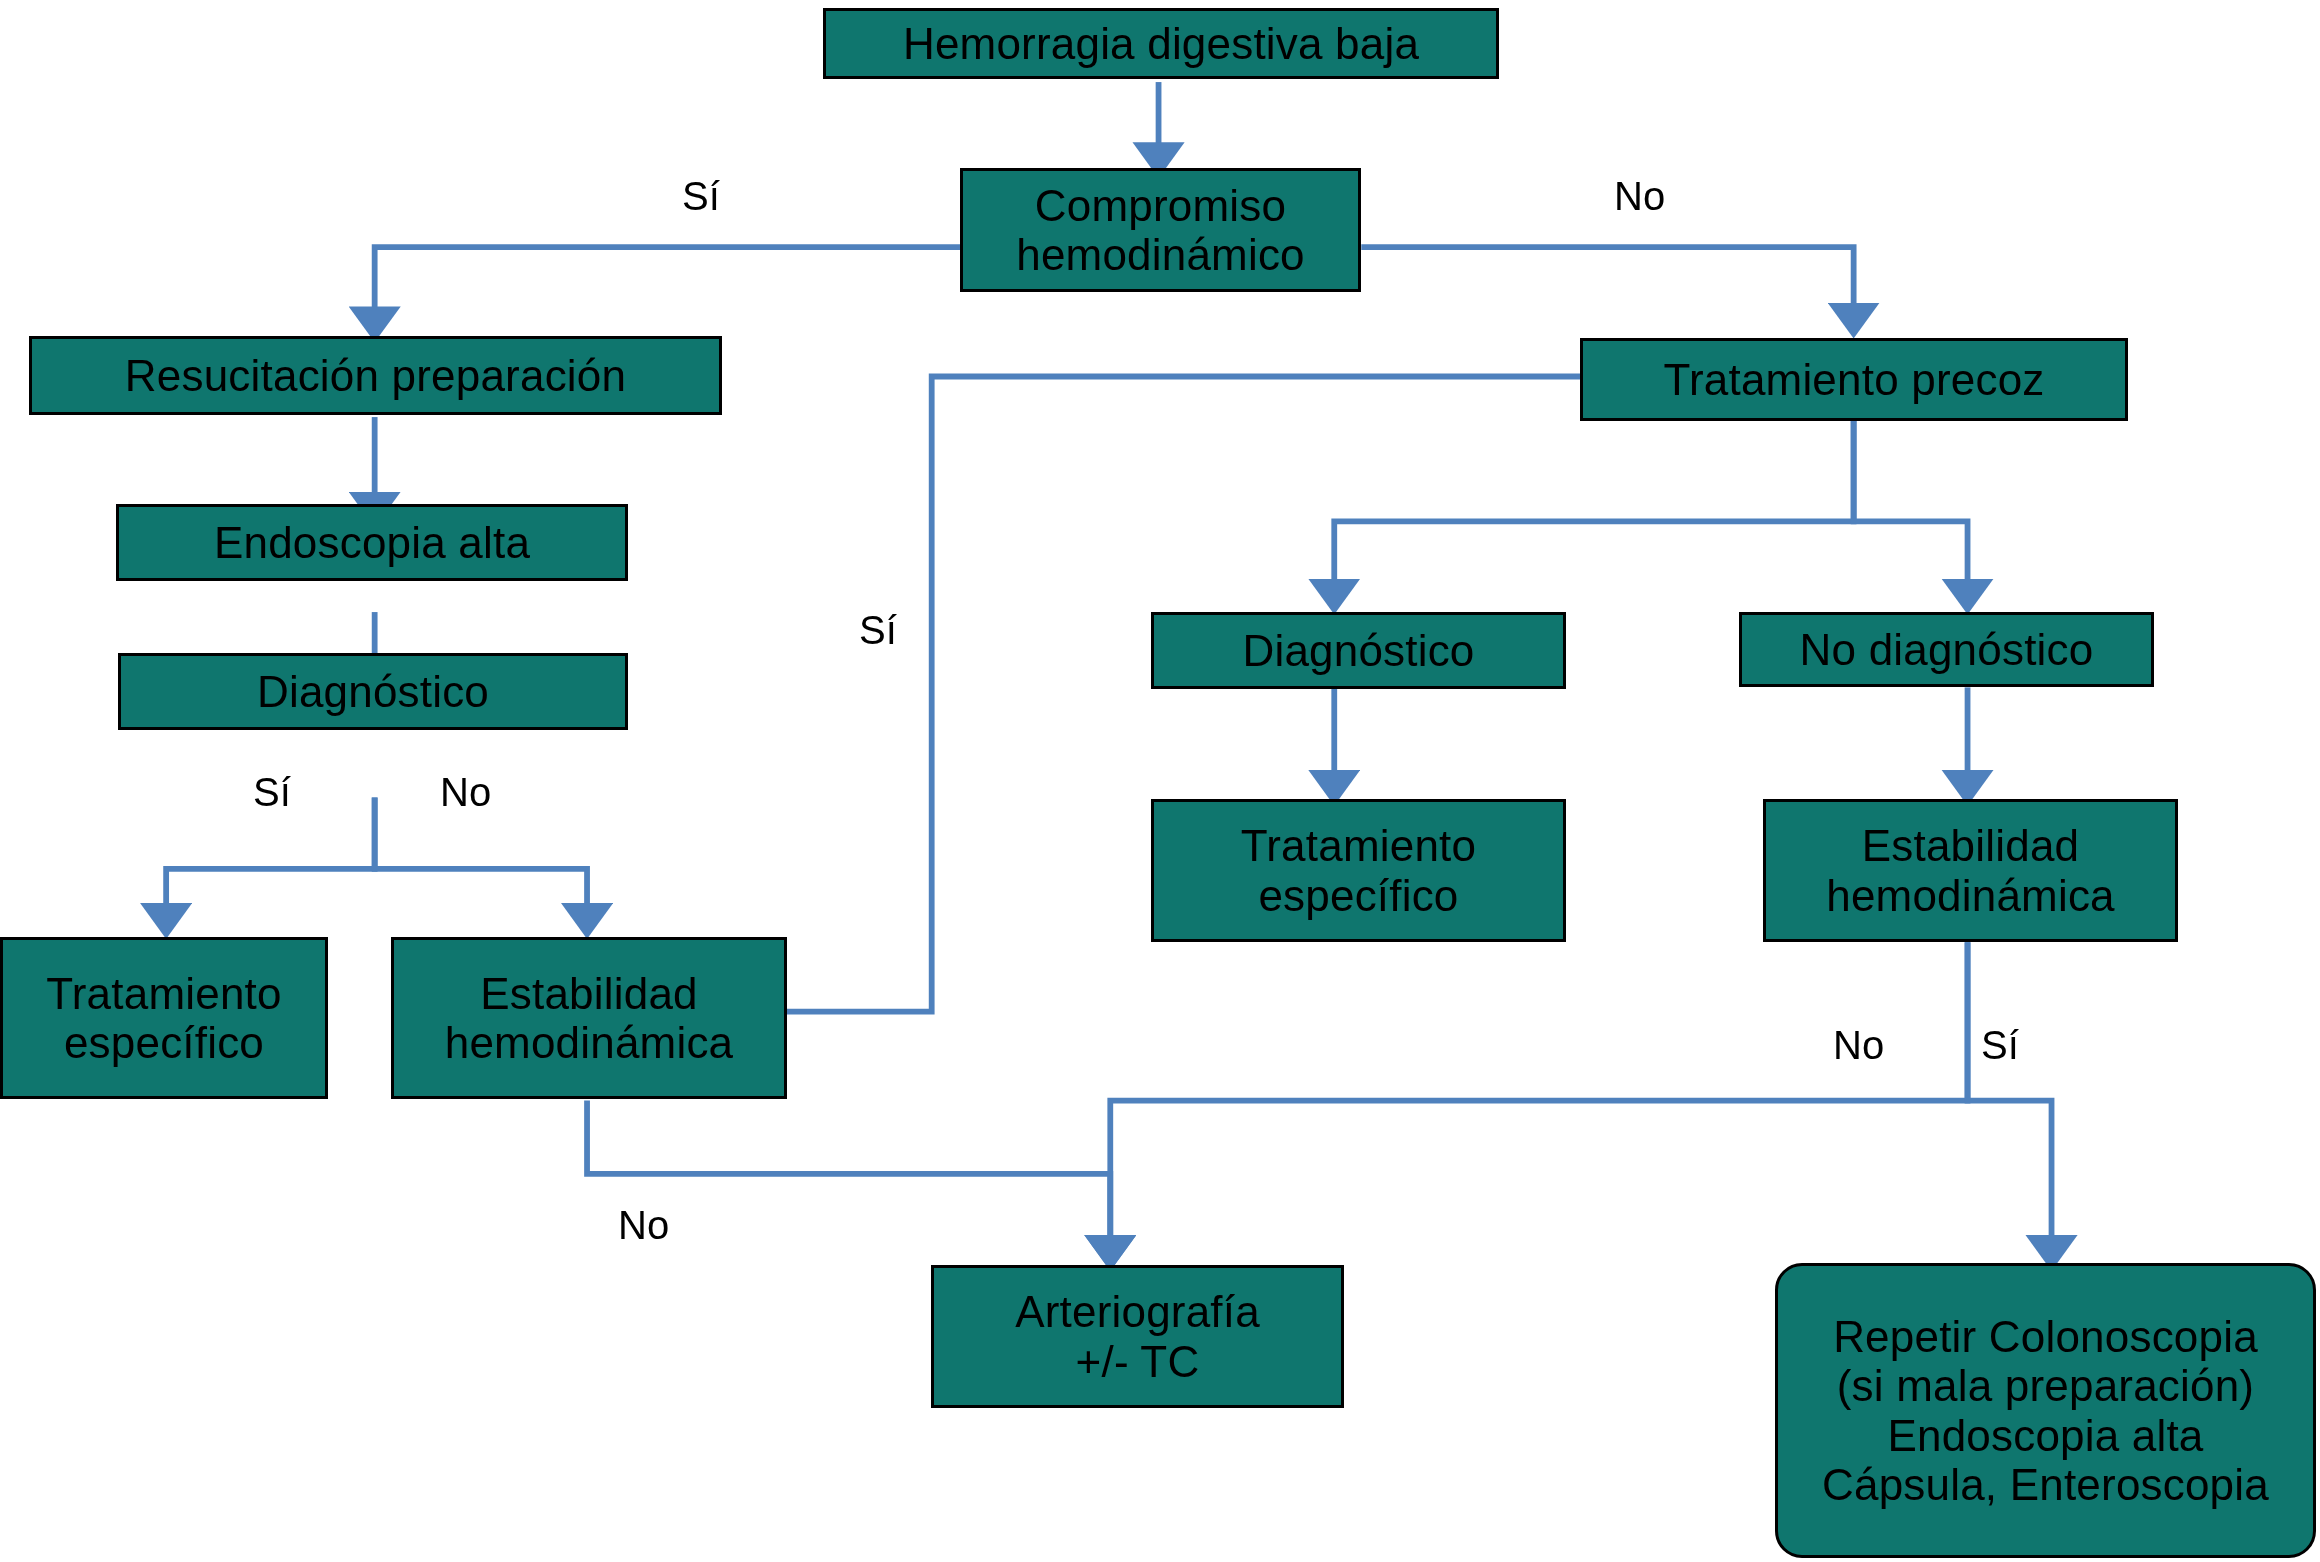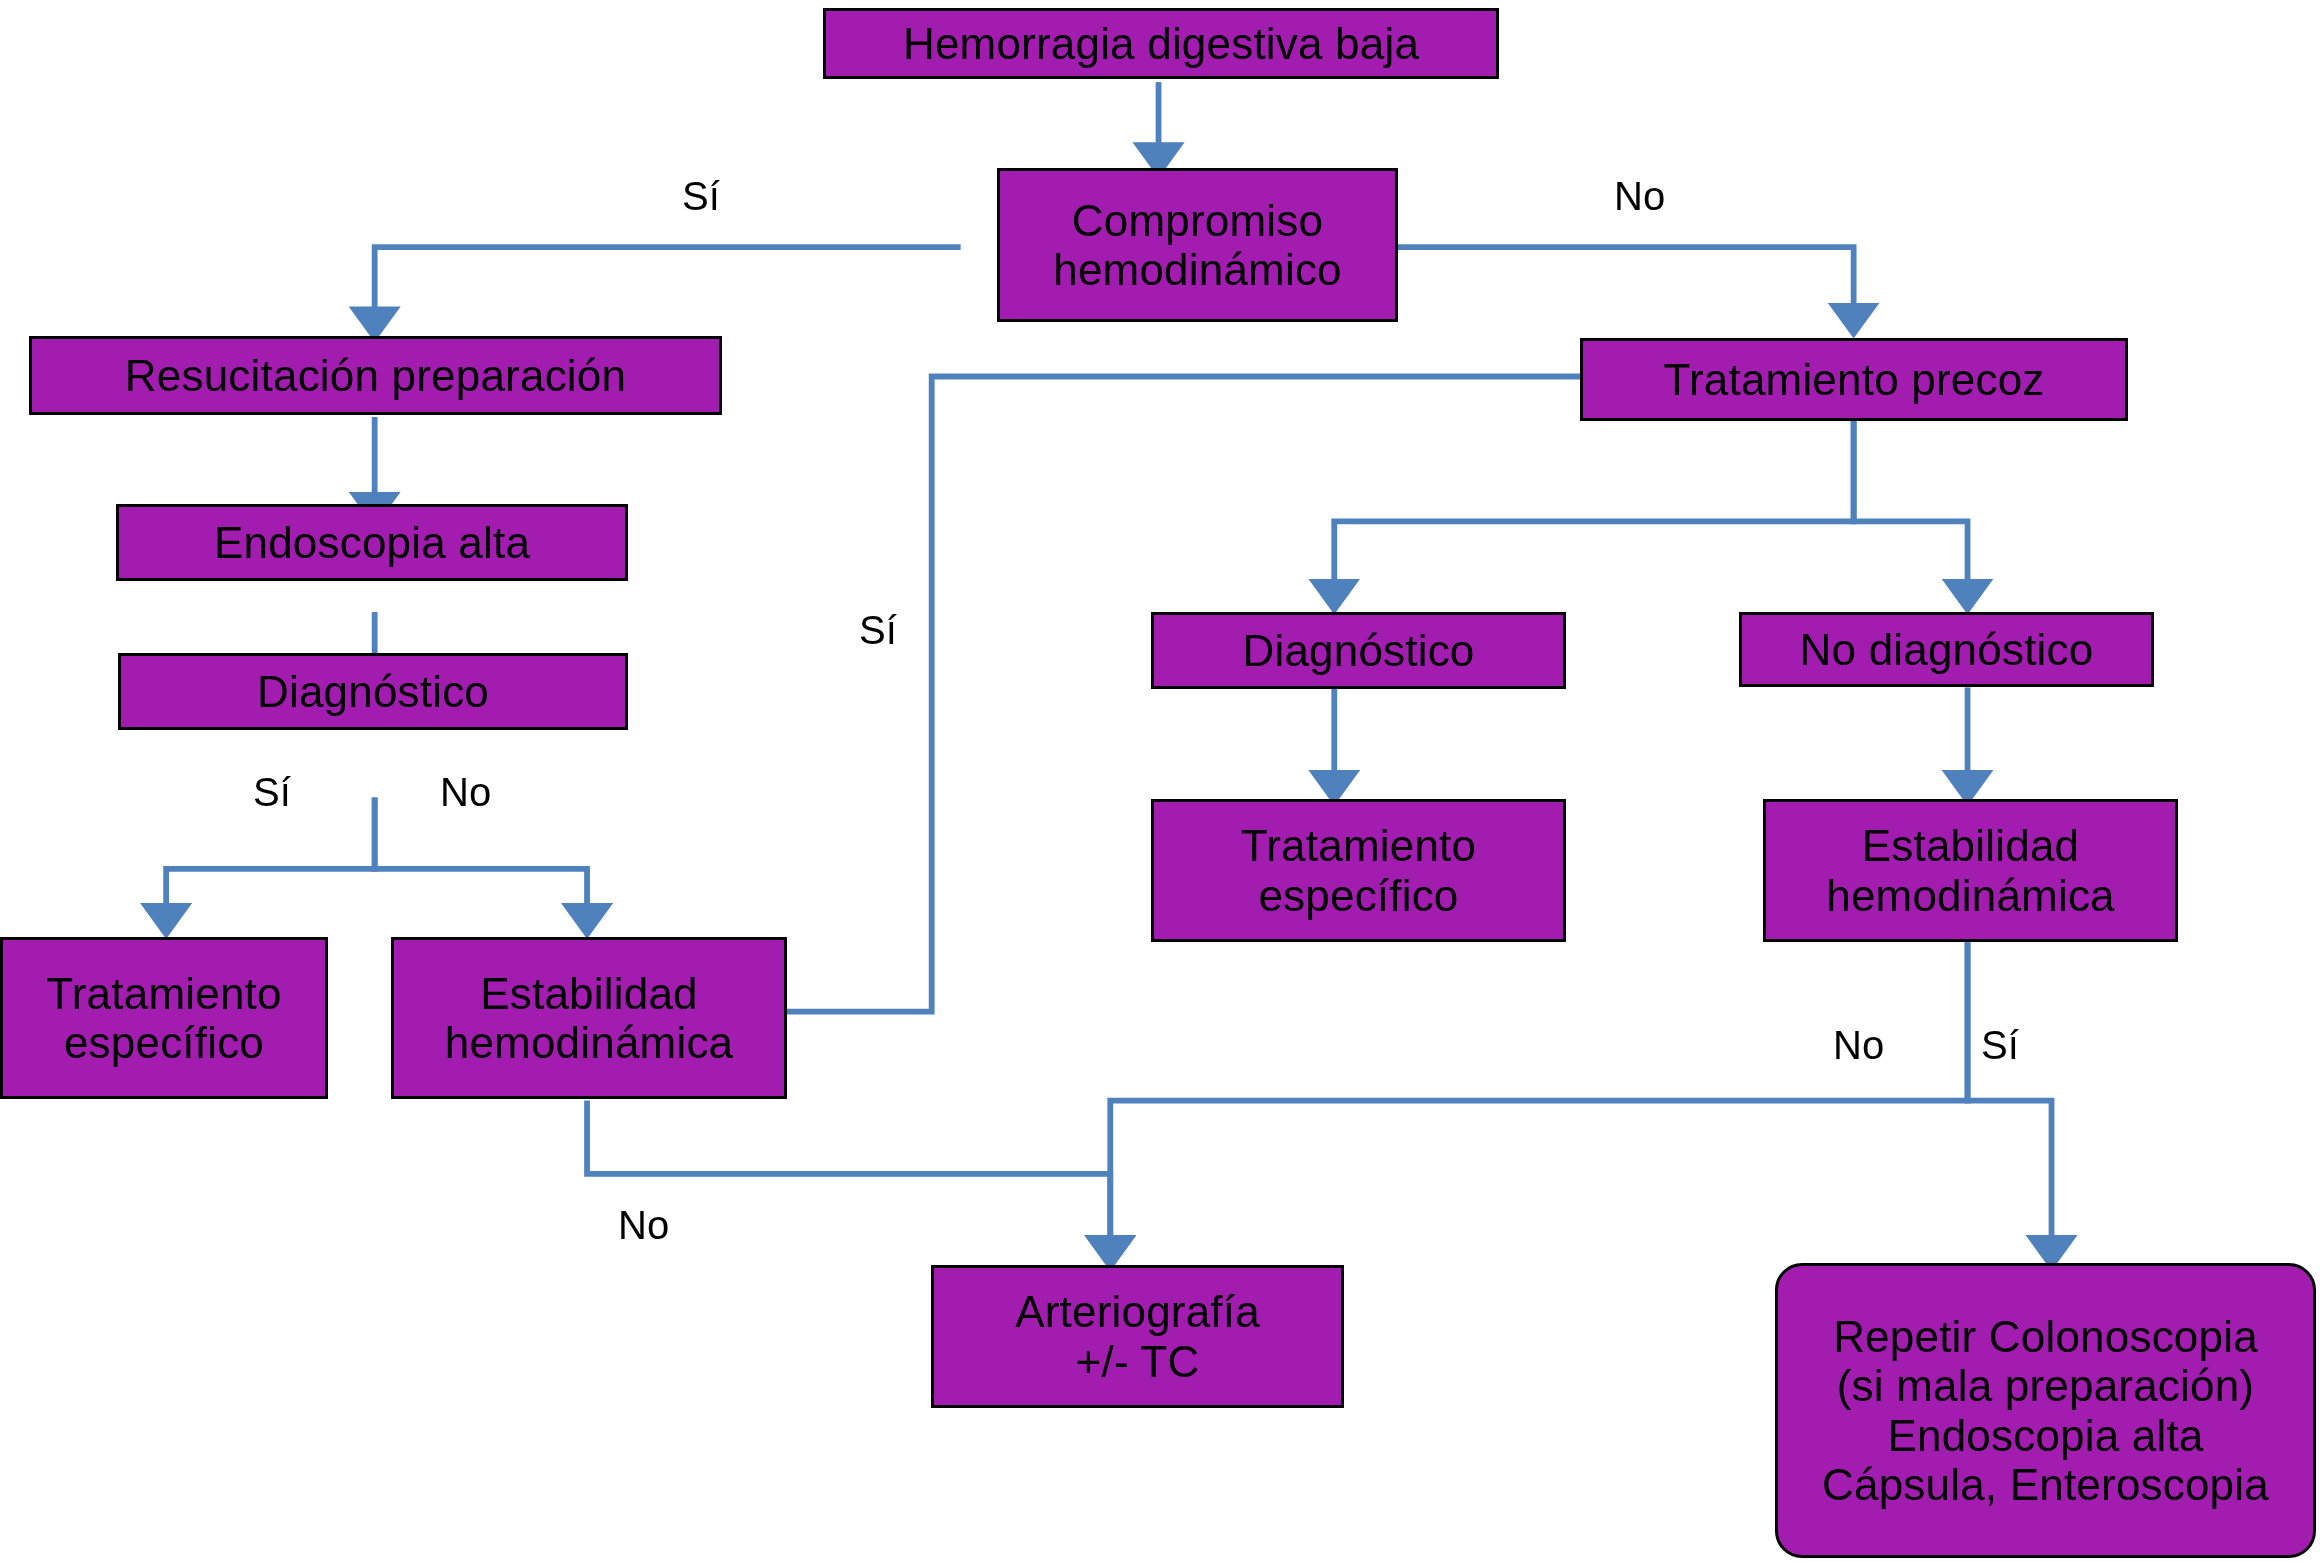--- a/index.html
+++ b/index.html
@@ -7,21 +7,21 @@
     font-family:"Liberation Sans","DejaVu Sans",sans-serif;
     width:2320px;height:1562px;position:relative;overflow:hidden;
   }
   #stage{position:absolute;left:0;top:0;width:2320px;height:1562px;}
   svg#edges{position:absolute;left:0;top:0;width:2320px;height:1562px;pointer-events:none;}
 
   .node{
     position:absolute;
     box-sizing:border-box;
     border:3.9px solid #000000;
-    background:#a21caf;
+    background:#0f766e;
     display:flex;align-items:center;justify-content:center;
     text-align:center;
     color:#000000;
     font-size:44px;
     line-height:1.12;
     letter-spacing:0.2px;
     z-index:3;
   }
   .node .txt{display:block;padding:0 11.6px;white-space:pre-line;}
 
@@ -73,21 +73,21 @@
 
       <path d="M2038,976 L2038,1140 L1150,1140 L1150,1292" marker-end="url(#ah)"></path>
       <path d="M2038,976 L2038,1140 L2125,1140 L2125,1292" marker-end="url(#ah)"></path>
     </g>
   </svg>
 
   <div class="node" style="left:823px;top:7.7px;width:676px;height:71px;">
     <span class="txt">Hemorragia digestiva baja</span>
   </div>
 
-  <div class="node" style="left:997px;top:168px;width:401px;height:154px;">
+  <div class="node" style="left:960px;top:168px;width:401px;height:124px;">
     <span class="txt">Compromiso
 hemodinámico</span>
   </div>
 
   <div class="node" style="left:29px;top:336px;width:693px;height:79px;">
     <span class="txt">Resucitación preparación</span>
   </div>
 
   <div class="node" style="left:116px;top:504px;width:512px;height:77px;">
     <span class="txt">Endoscopia alta</span>

